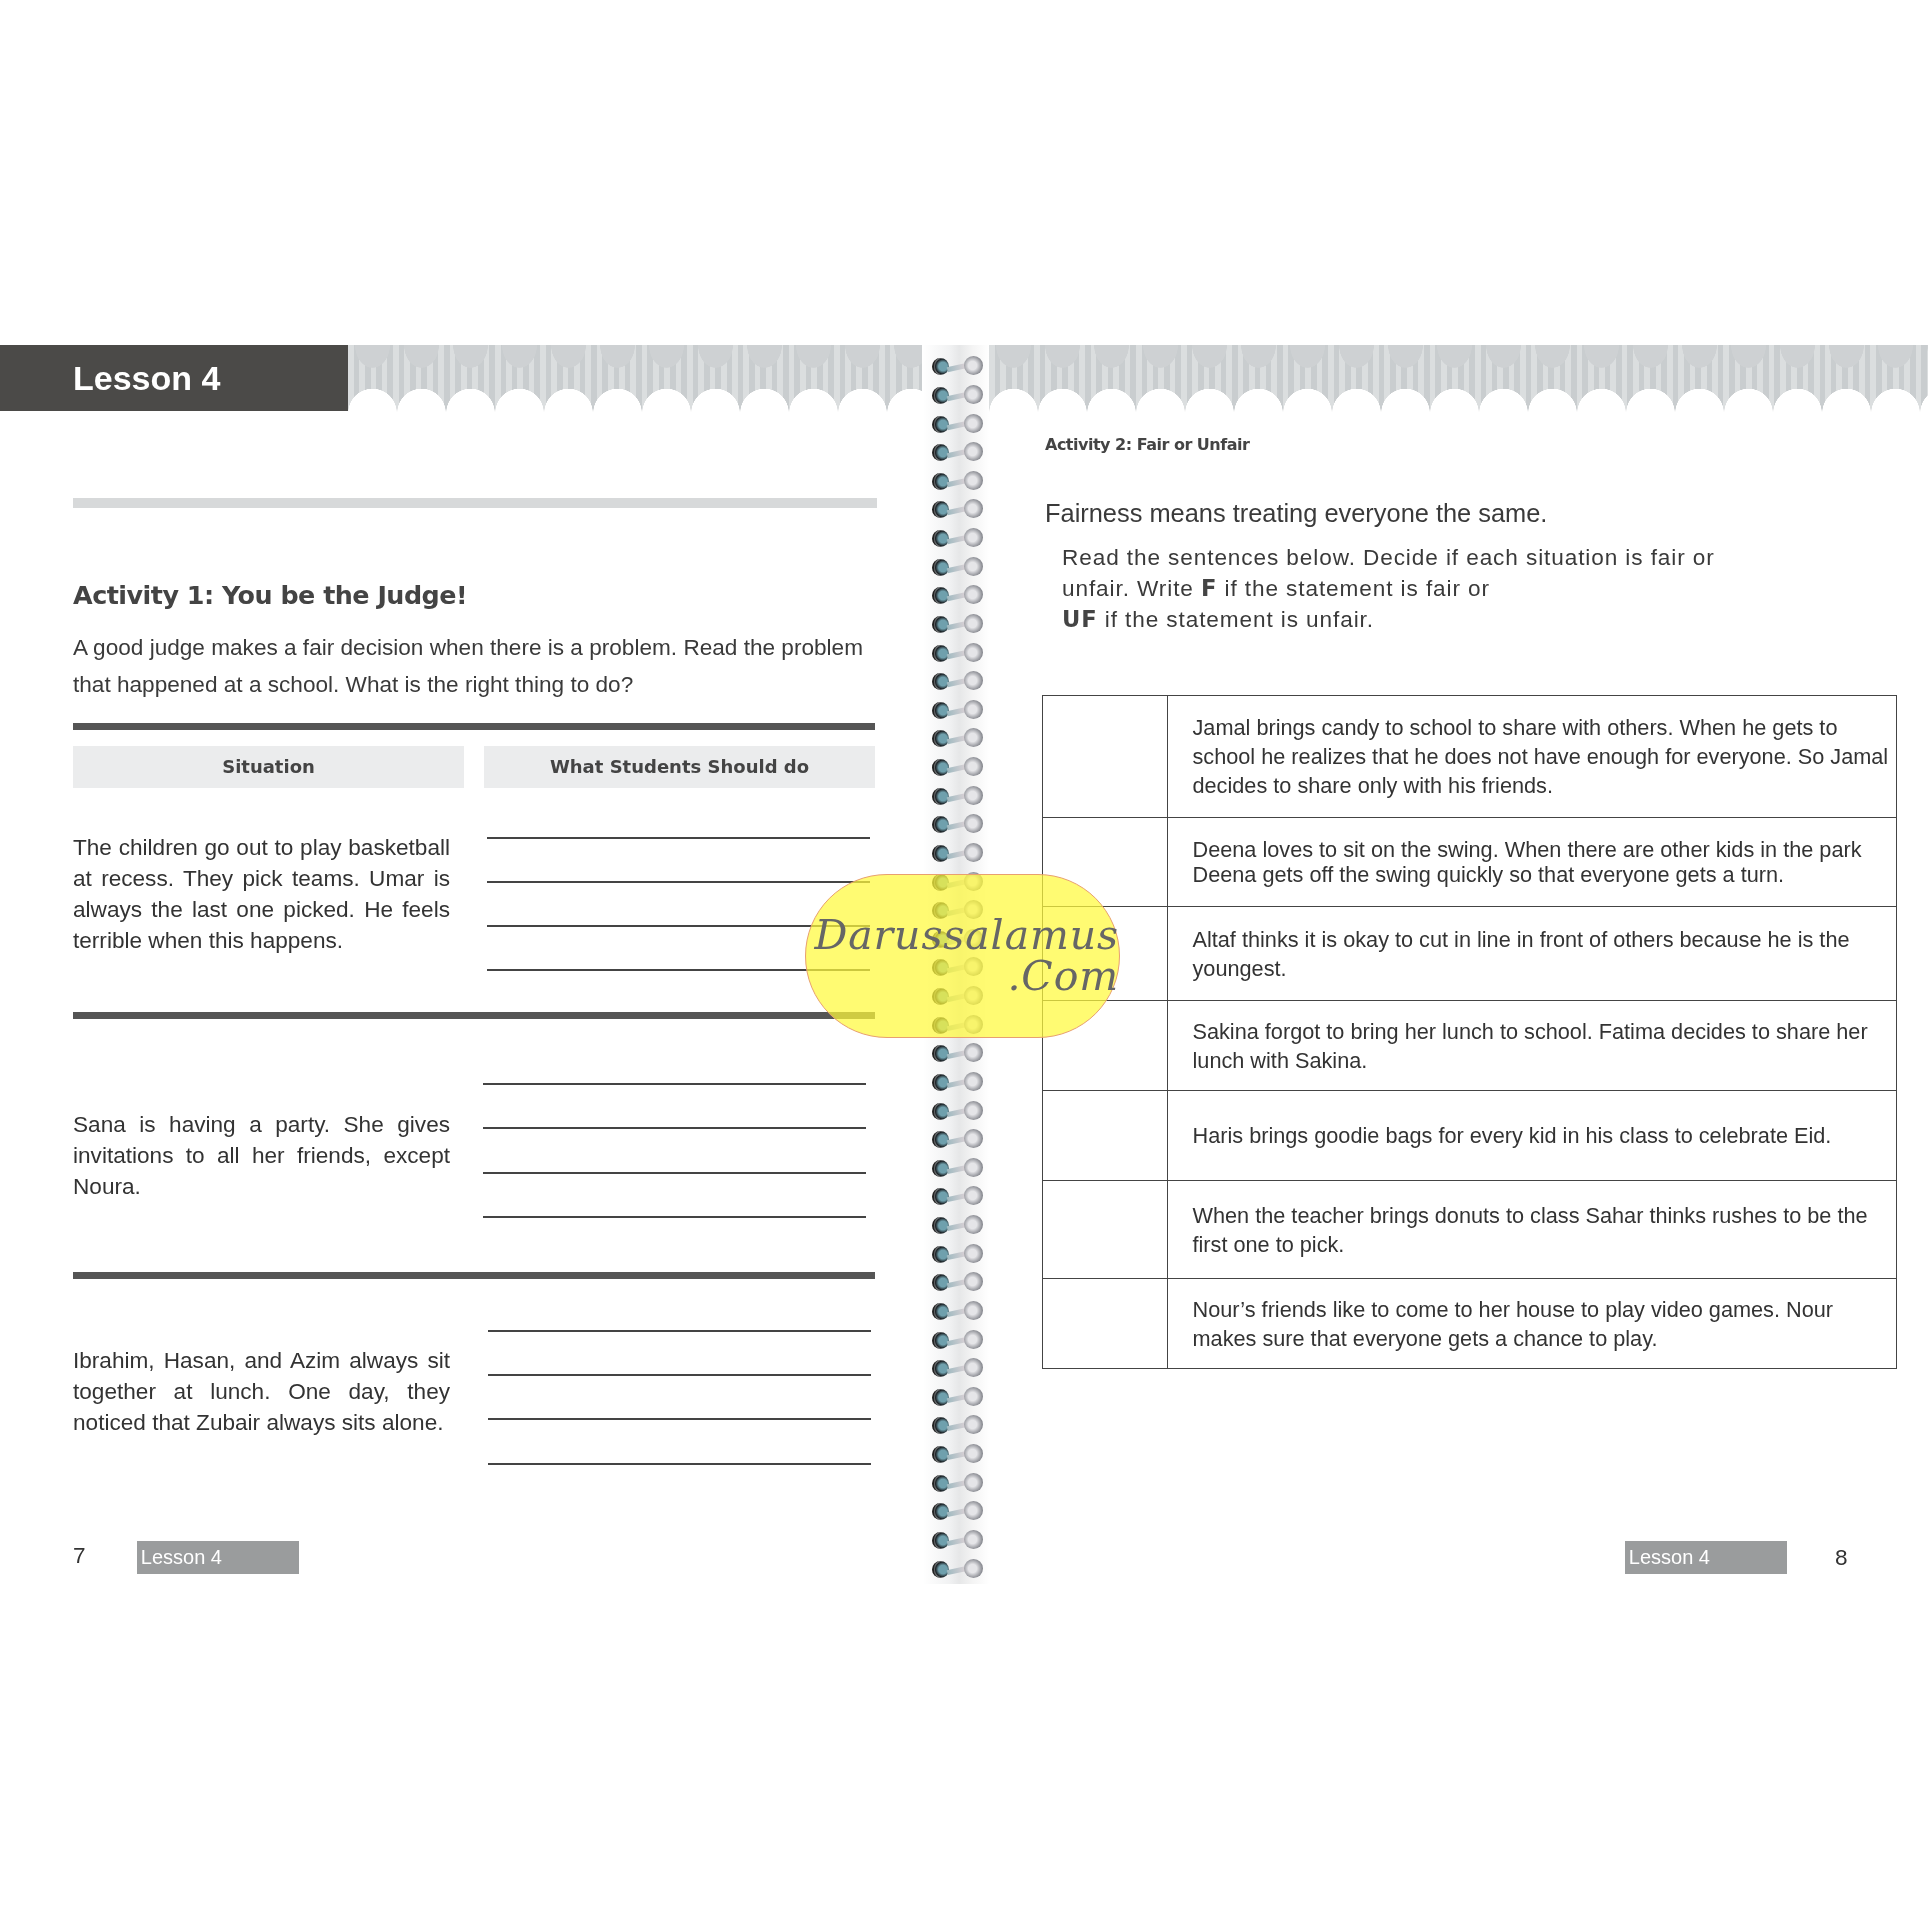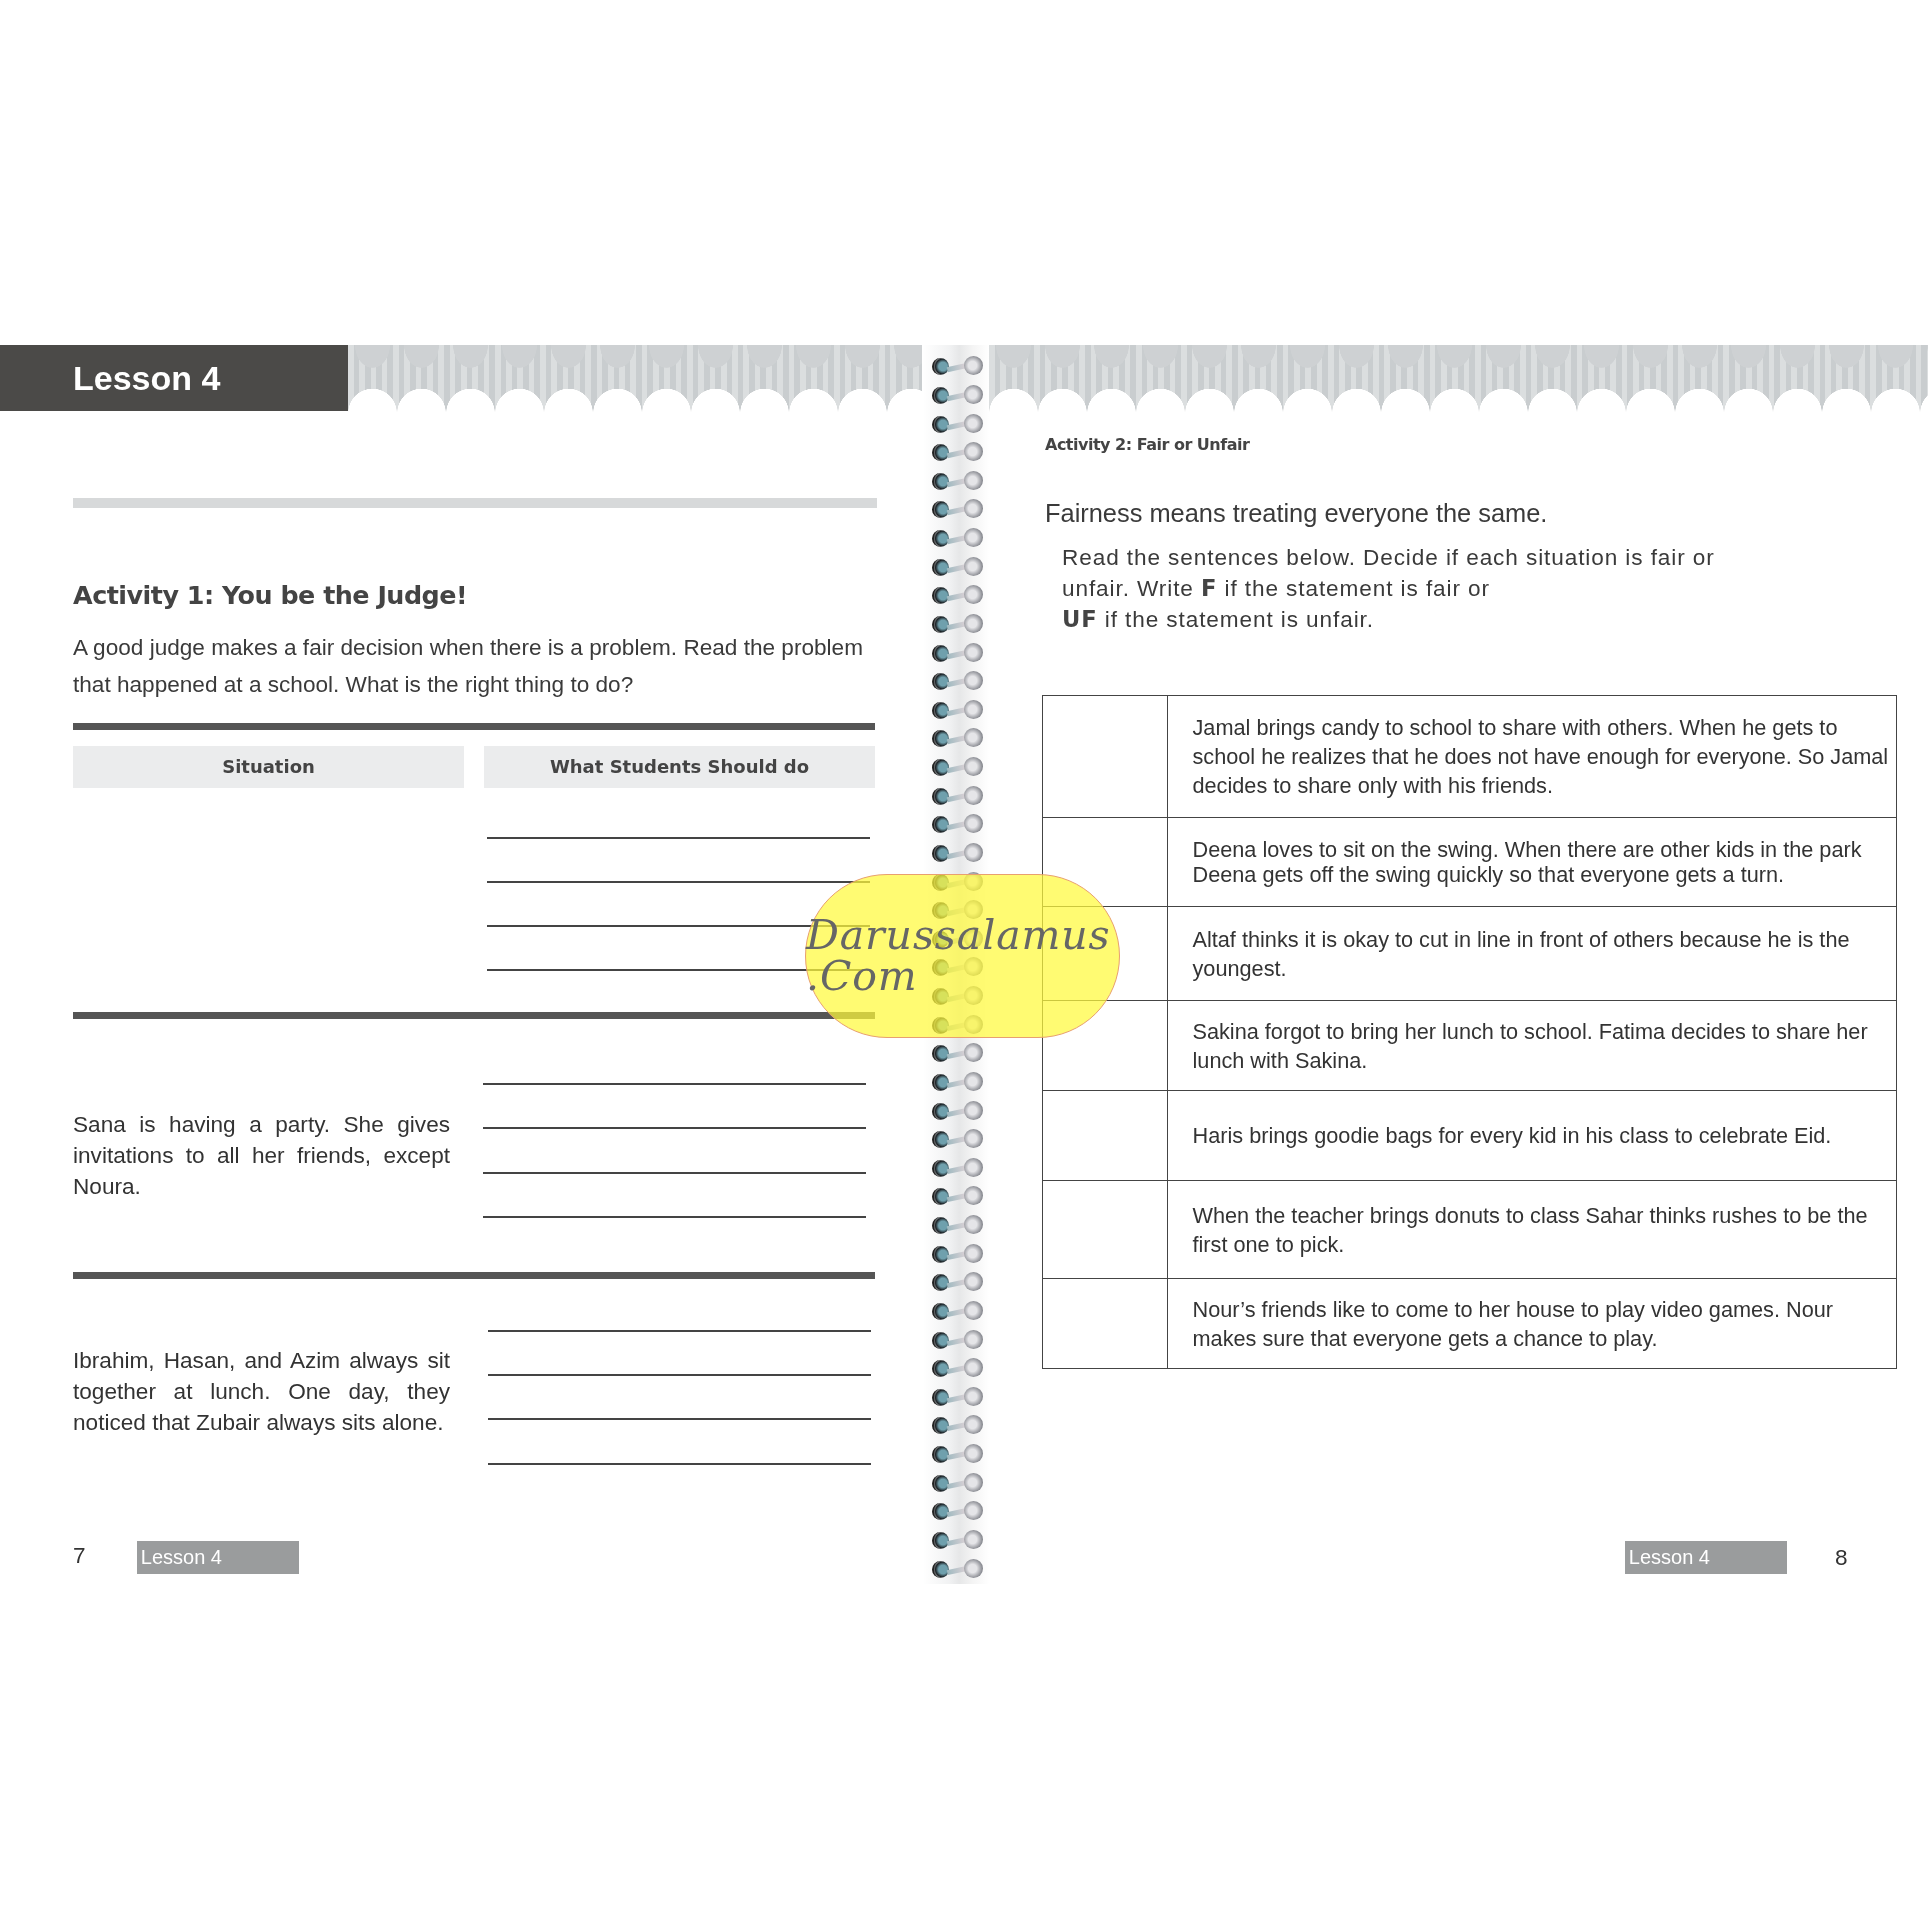--- a/index.html
+++ b/index.html
@@ -81,21 +81,21 @@
 
   .fair-table { position: absolute; left: 53px; top: 350px; width: 855px; border-collapse: collapse; }
   .fair-table td { border: 1.9px solid #444; font-size: 21.7px; line-height: 29px; color: #333; vertical-align: middle; }
   .fair-table td.answer { width: 125px; }
   .fair-table td.stmt { padding: 1.9px 7.5px 1.9px 24.5px; }
 
   
   .watermark {
     position: absolute; left: 805px; top: 874px; width: 315px; height: 164px;
     background: rgba(255, 250, 60, 0.72); border: 1.9px solid #e8a070; border-radius: 85px;
-    text-align: left; font-family: "DejaVu Serif", serif; font-style: italic; color: #666;
+    text-align: right; font-family: "DejaVu Serif", serif; font-style: italic; color: #666;
     font-size: 41px; line-height: 41px; padding-top: 40px; letter-spacing: 0.9px;
   }
 </style>
 </head>
 <body>
 
 <div class="spread">
 
   <div class="page-left">
     <div class="lesson-tab">Lesson 4</div>
@@ -103,20 +103,21 @@
 
     <div class="title-rule"></div>
 
     <div class="activity-title act1-title">Activity 1: You be the Judge!</div>
     <div class="act1-intro">A good judge makes a fair decision when there is a problem. Read the problem that happened at a school. What is the right thing to do?</div>
 
     <div class="thick-rule" style="top:378px"></div>
     <div class="col-head sit">Situation</div>
     <div class="col-head what">What Students Should do</div>
 
+    <div class="situation-text" style="top:487px">The children go out to play basketball at recess. They pick teams. Umar is always the last one picked. He feels terrible when this happens.</div>
     <div class="answer-line" style="left:487px; top:492px"></div>
     <div class="answer-line" style="left:487px; top:536px"></div>
     <div class="answer-line" style="left:487px; top:580px"></div>
     <div class="answer-line" style="left:487px; top:624px"></div>
 
     <div class="thick-rule" style="top:667px"></div>
 
     <div class="situation-text" style="top:764px">Sana is having a party.  She gives invitations to all her friends, except Noura.</div>
     <div class="answer-line" style="left:483px; top:738px"></div>
     <div class="answer-line" style="left:483px; top:782px"></div>

